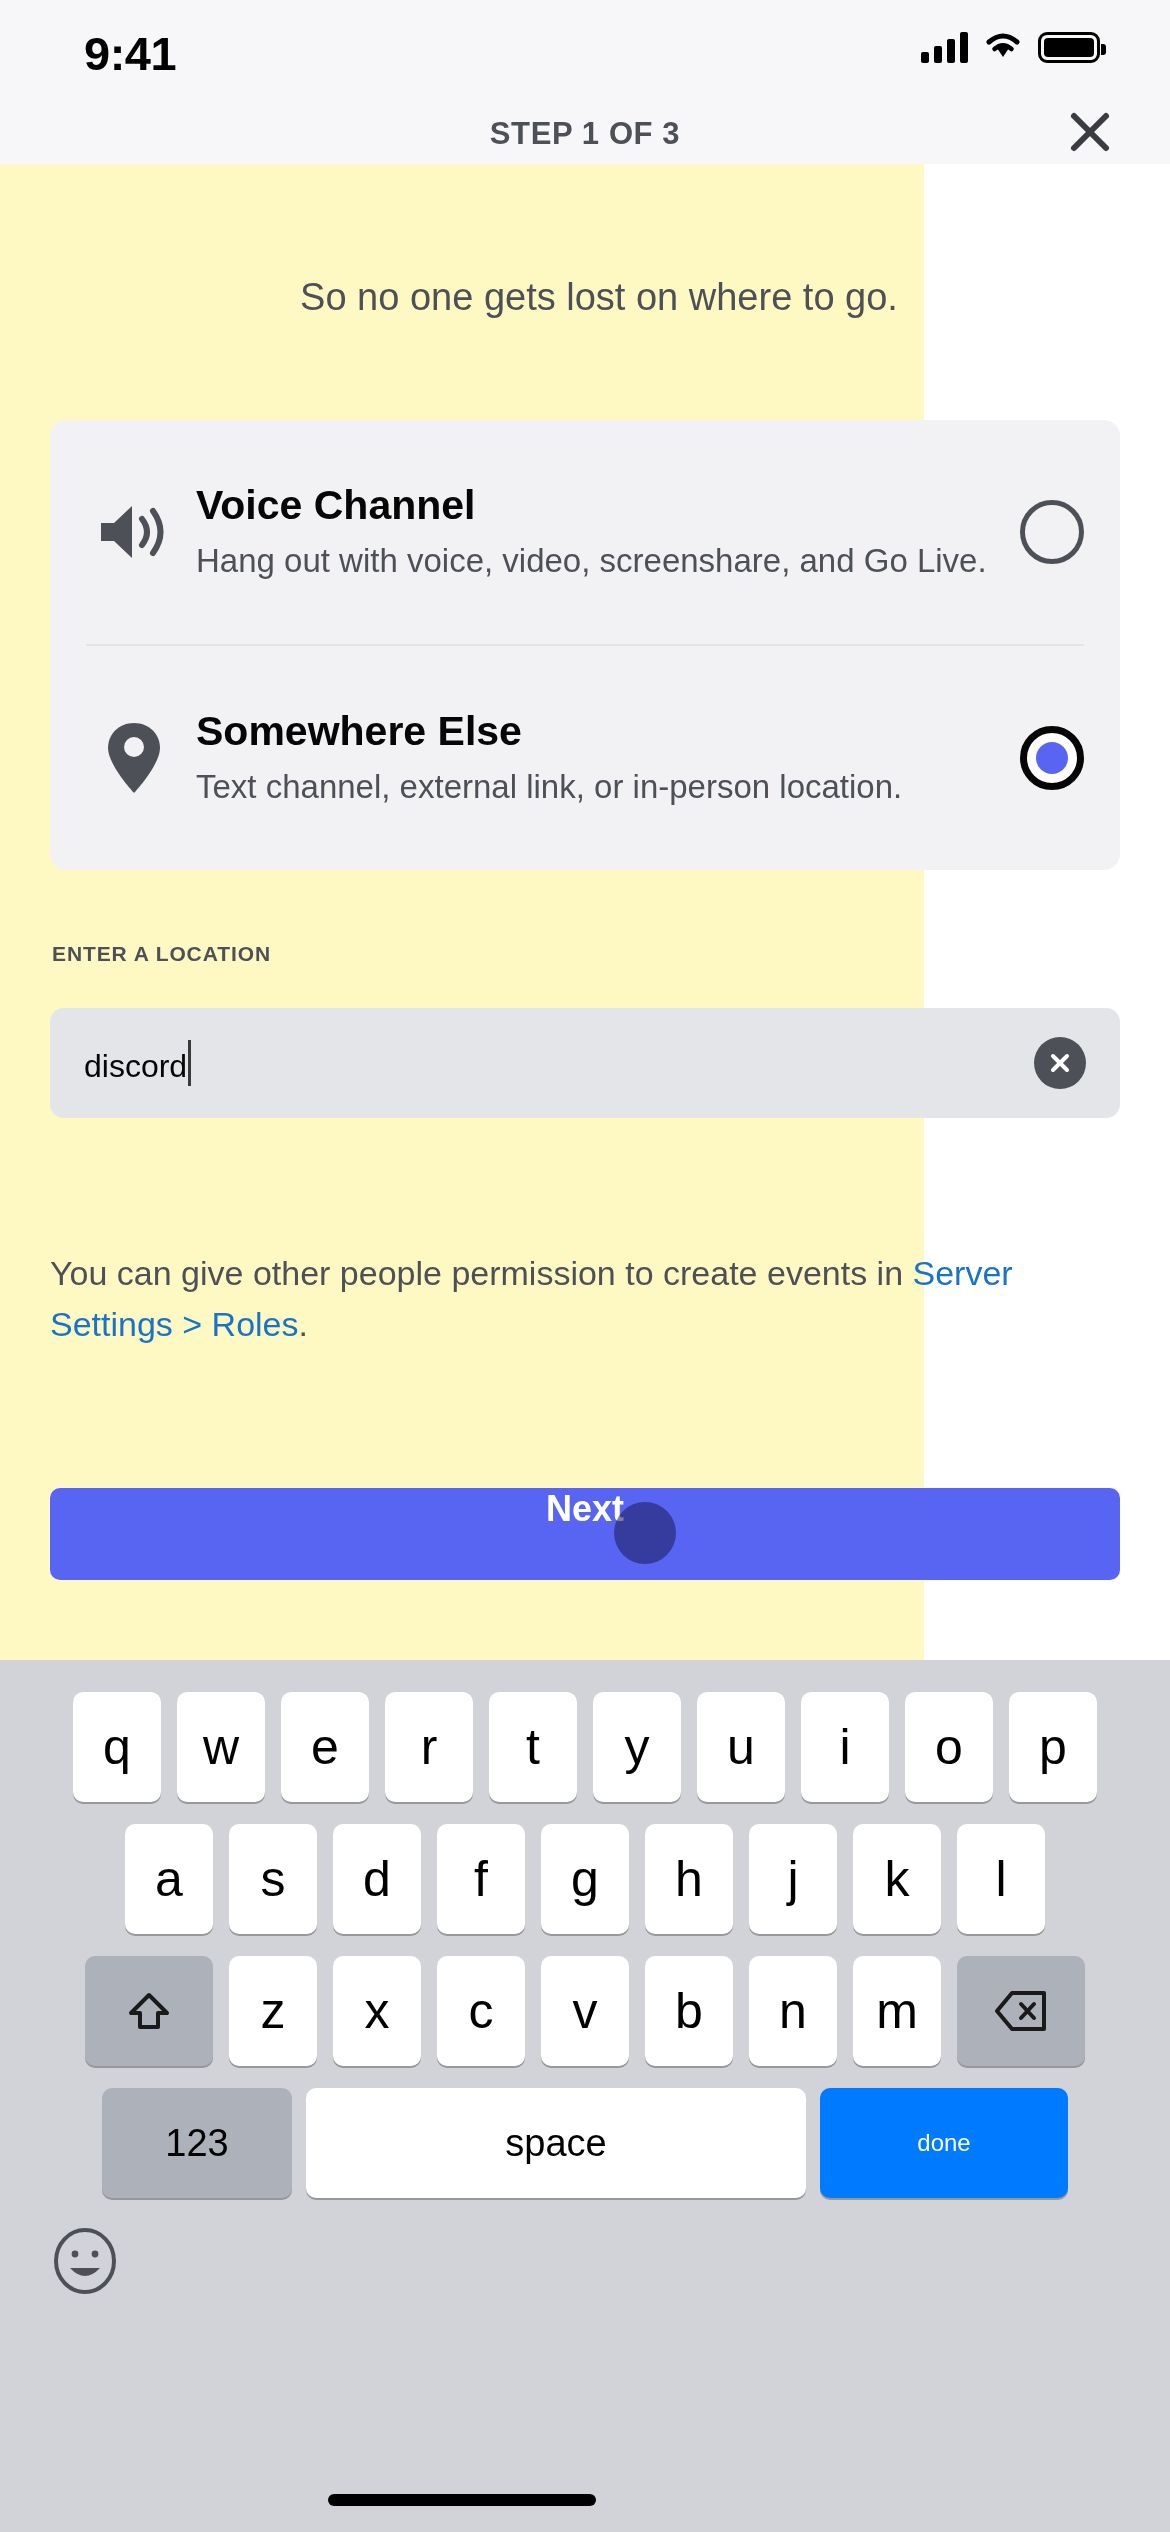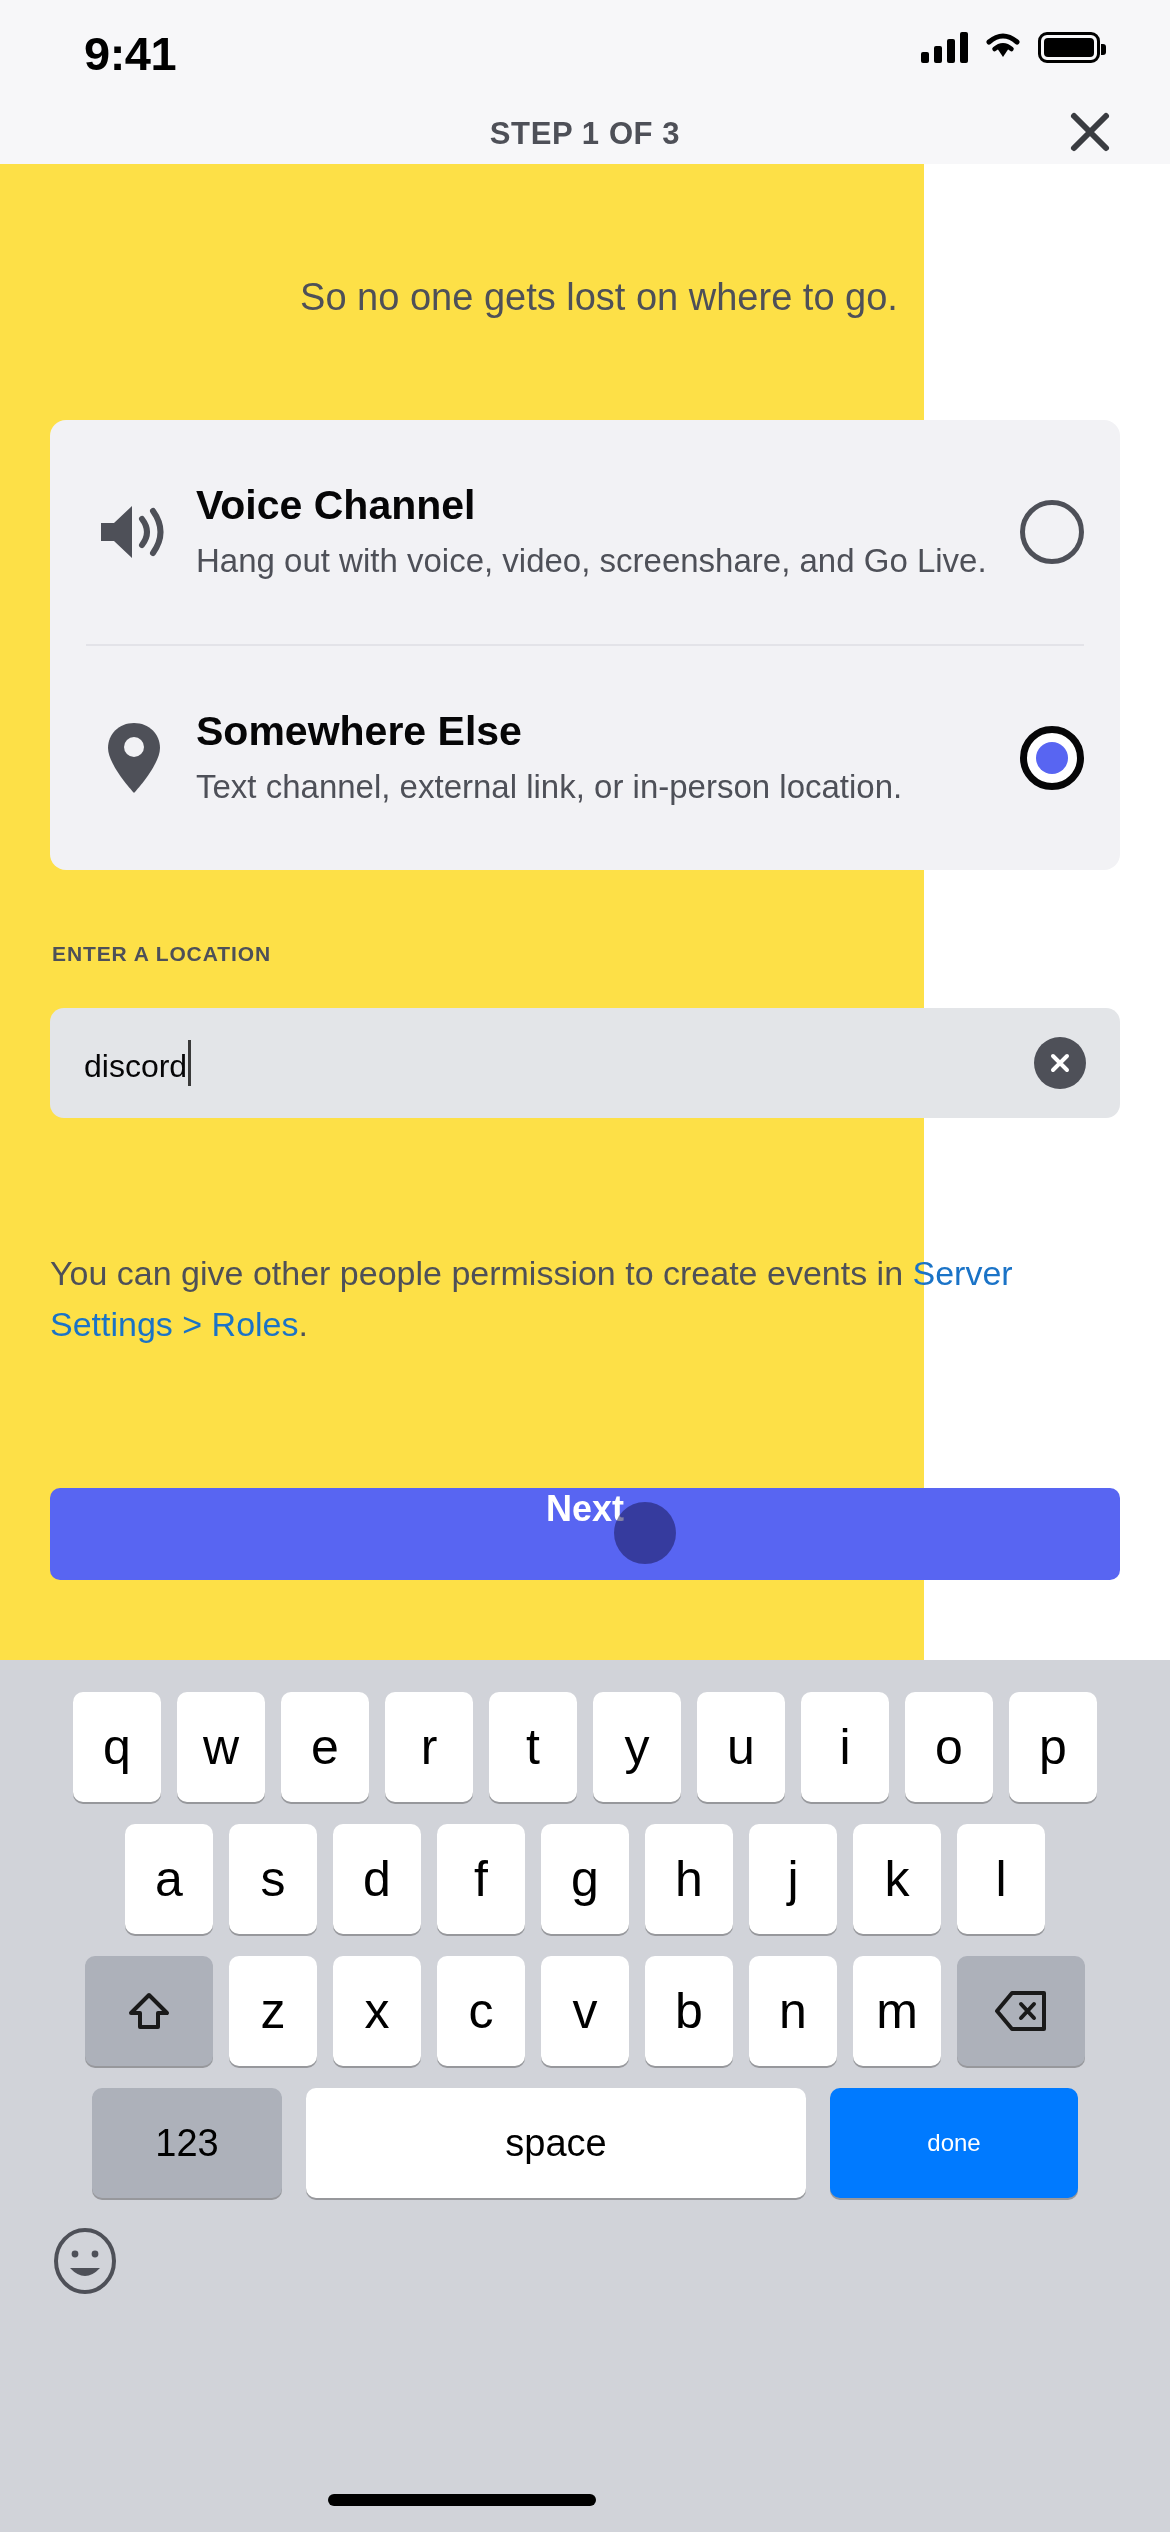--- a/index.html
+++ b/index.html
@@ -5,21 +5,21 @@
   * { box-sizing: border-box; margin: 0; padding: 0; }
   html, body {
     width: 1170px; height: 2532px;
     font-family: "Liberation Sans", sans-serif;
     background: #ffffff;
     overflow: hidden;
   }
   #screen {
     position: relative;
     width: 924px; height: 2532px;
-    background: #fde047;
+    background: #fef9c3;
   }
 
   
   .statusbar {
     position: absolute; top: 0; left: 0;
     width: 1170px; height: 100px;
     background: #F7F7F9;
   }
   .sb-time {
     position: absolute; left: 84px; top: 26px;
@@ -154,21 +154,21 @@
   
   .keyboard {
     position: absolute; left: 0; top: 1660px;
     width: 1170px; height: 872px;
     background: #D1D3D9;
   }
   .kb-row { display: flex; justify-content: center; }
   .kb-row.r1 { padding-top: 32px; gap: 16px; }
   .kb-row.r2 { padding-top: 22px; gap: 16px; }
   .kb-row.r3 { padding-top: 22px; gap: 16px; }
-  .kb-row.r4 { padding-top: 22px; gap: 24px; }
+  .kb-row.r4 { padding-top: 22px; gap: 14px; }
   .key {
     background: #ffffff; border-radius: 10px;
     width: 88px; height: 110px;
     display: flex; align-items: center; justify-content: center;
     font-size: 50px; color: #000;
     box-shadow: 0 2px 0 rgba(0,0,0,0.28);
   }
   .key.dark {
     background: #ADB1BA;
     box-shadow: 0 2px 0 rgba(0,0,0,0.28);

